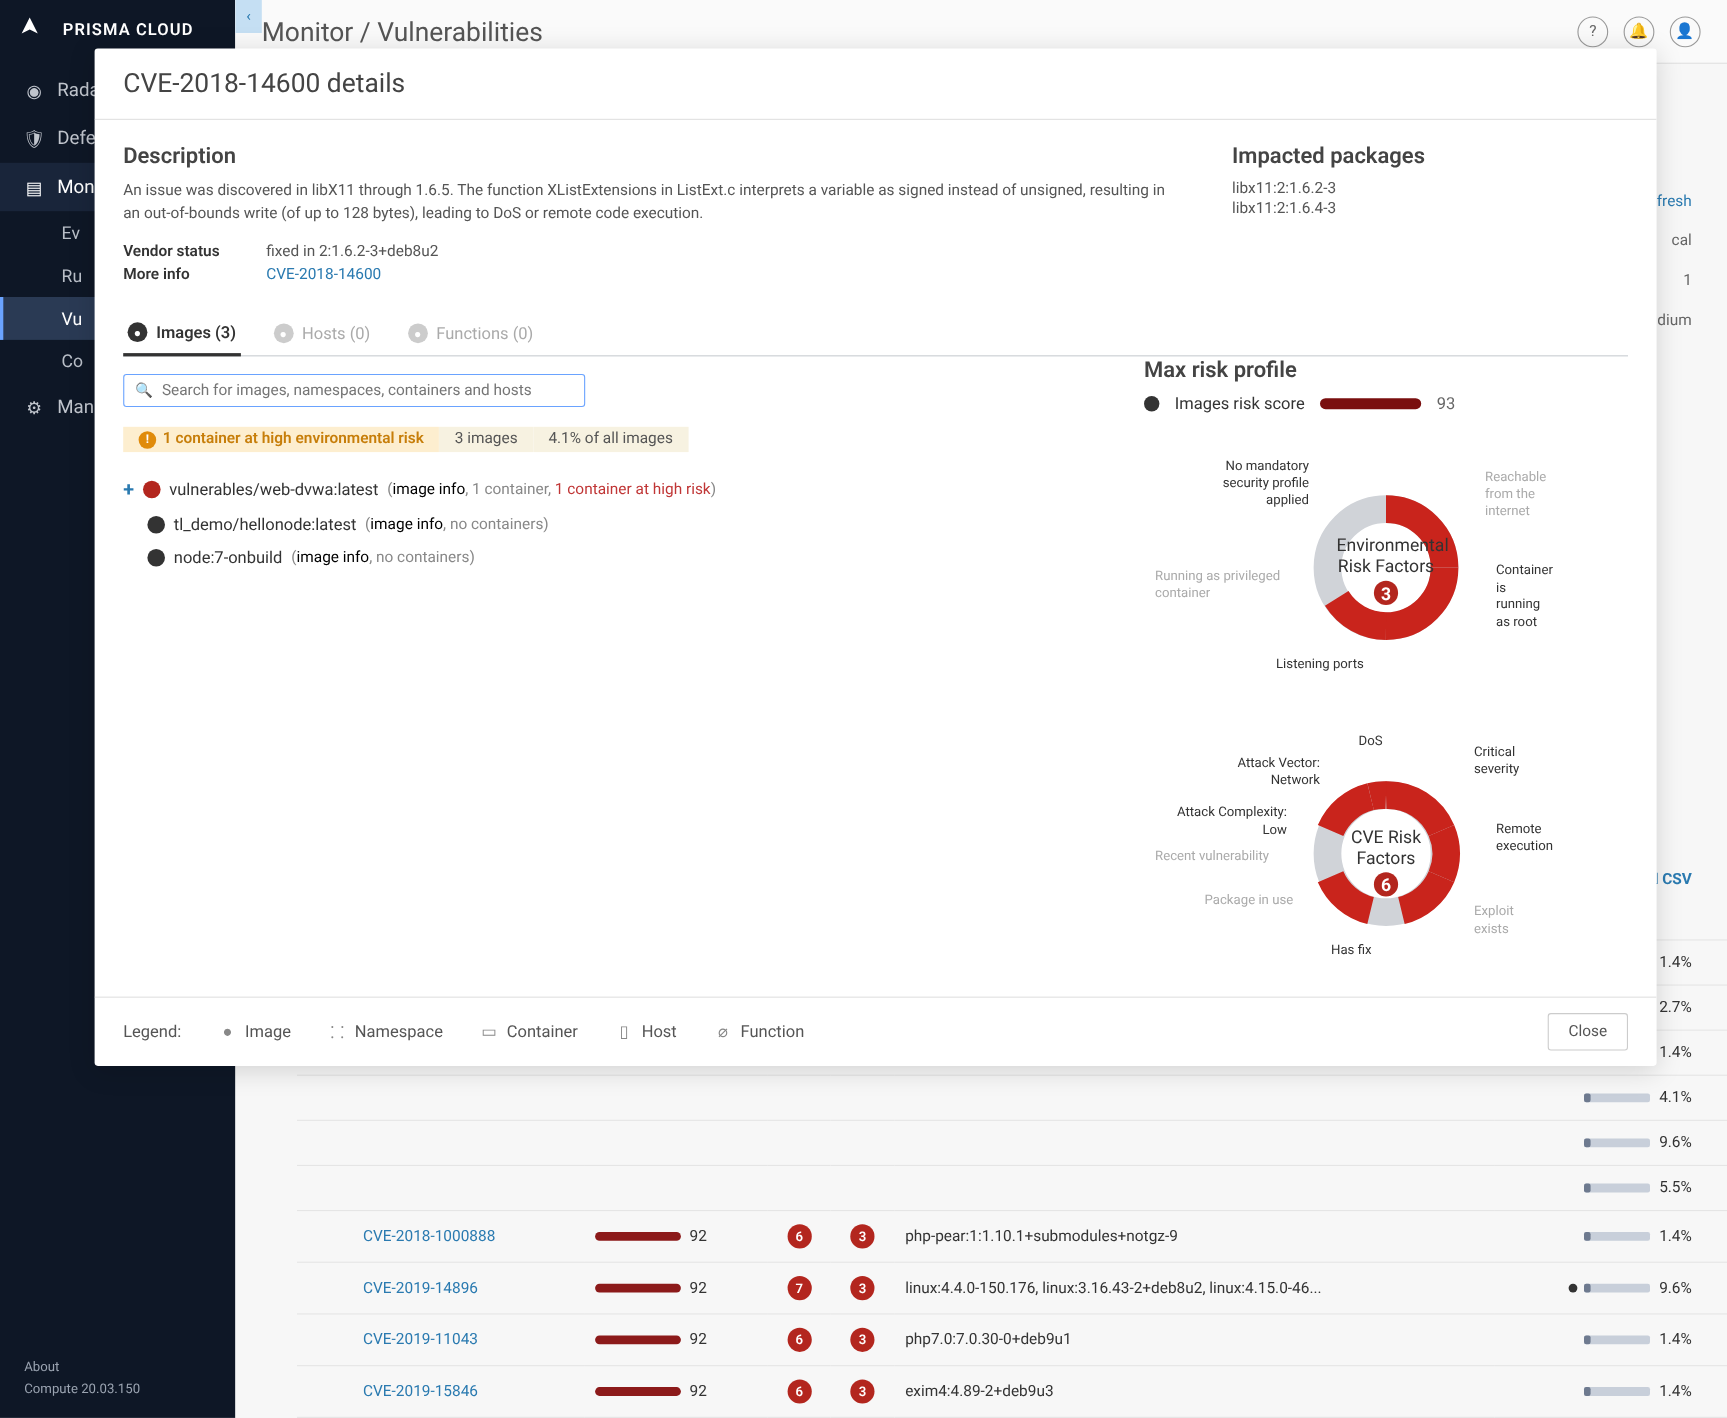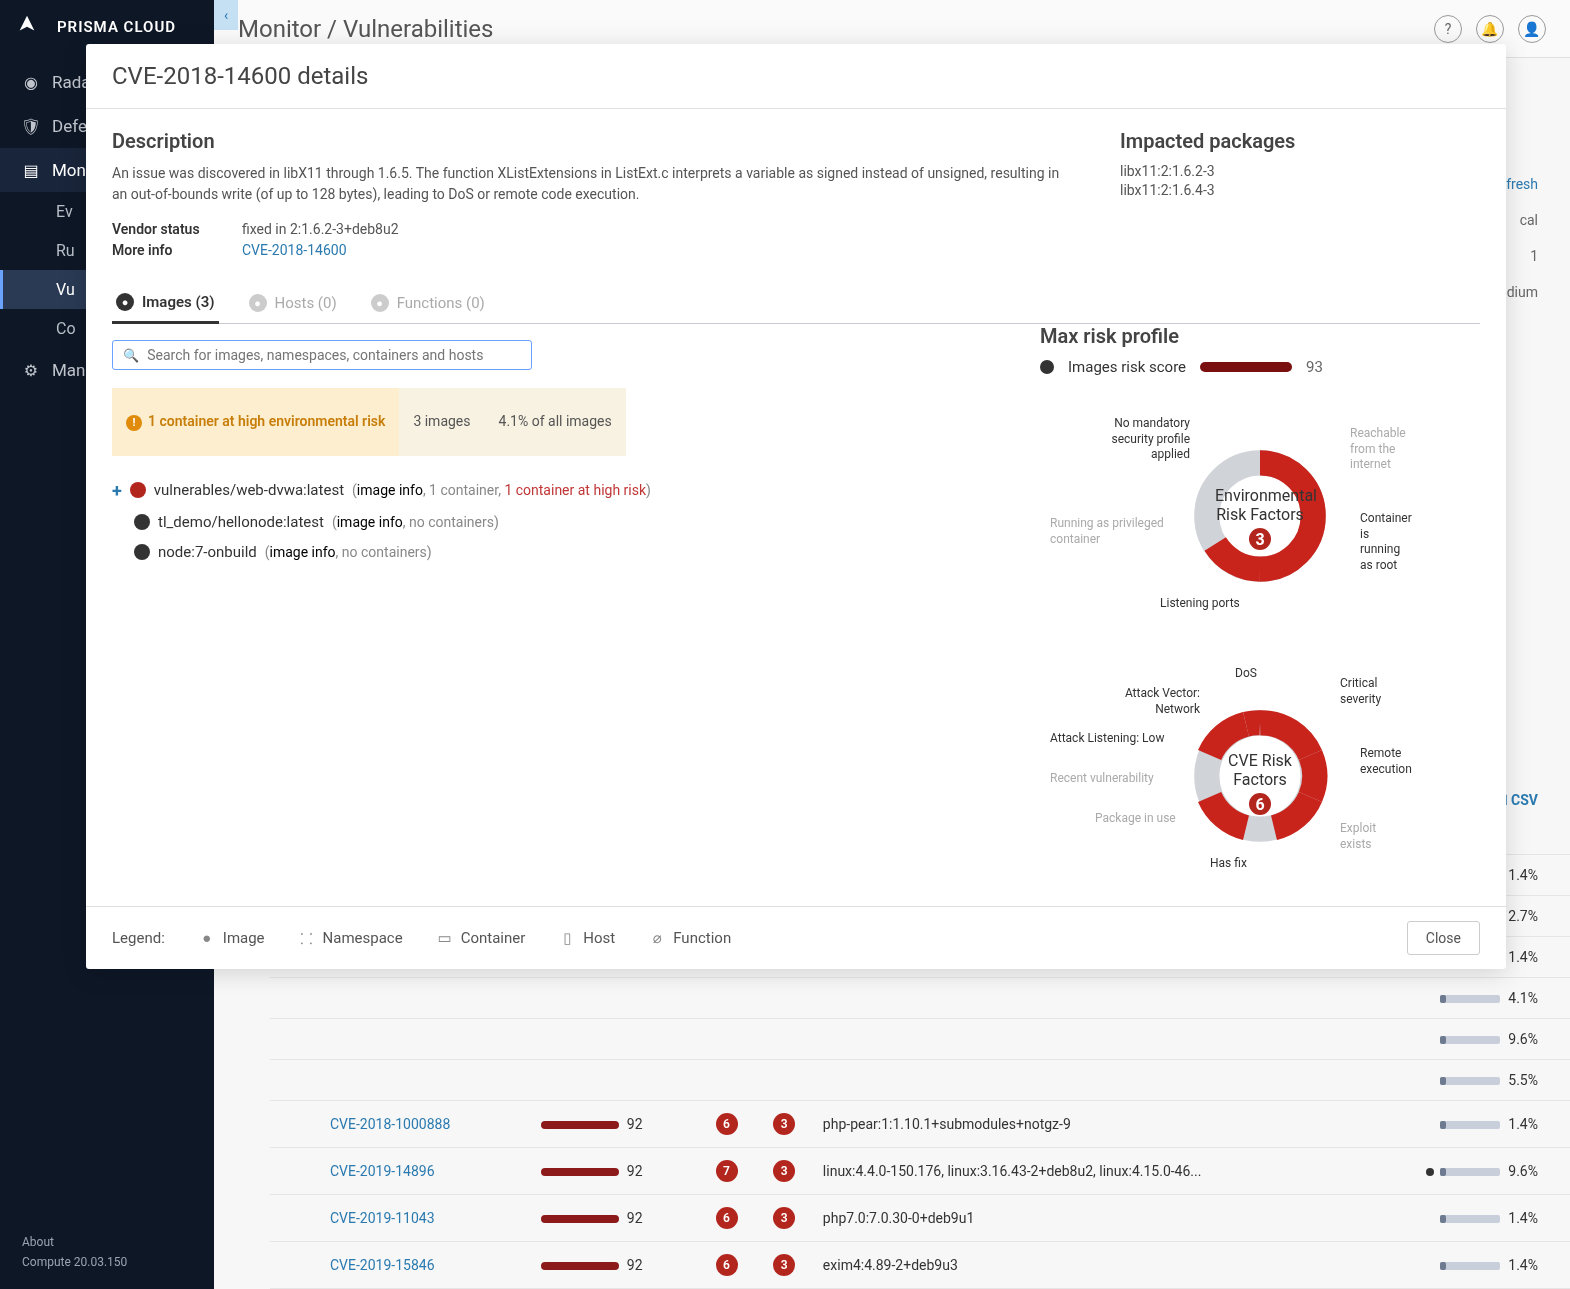--- a/index.html
+++ b/index.html
@@ -54,21 +54,21 @@
 .tab{display:flex;align-items:center;gap:8px;padding:10px 4px;color:#aaa;cursor:pointer}
 .tab.act{color:#333;font-weight:600;border-bottom:3px solid #333;margin-bottom:-1px}
 .tab .ti{width:18px;height:18px;border-radius:50%;background:#ccc;display:inline-flex;align-items:center;justify-content:center;color:#fff;font-size:11px}
 .tab.act .ti{background:#333}
 
 .search-wrap{margin-top:16px;display:flex;align-items:center;border:1px solid #6aa3ff;border-radius:3px;padding:6px 10px;width:420px}
 .search-wrap input{border:none;outline:none;flex:1;font-size:14px;color:#666}
 .sico{color:#888;margin-right:8px}
 
 .summary{margin-top:18px;display:flex;gap:0;font-size:14px}
-.sum-chip{padding:25px 14px;background:#f7f2e1;color:#555}
+.sum-chip{padding:3px 14px;background:#f7f2e1;color:#555}
 .sum-chip.warn{background:#fdeecf;color:#c77e0a;font-weight:600}
 .sum-chip.warn::before{content:'!';display:inline-flex;width:16px;height:16px;border-radius:50%;background:#e08b0b;color:#fff;align-items:center;justify-content:center;font-size:11px;margin-right:6px;font-weight:700}
 
 .img-rows{margin-top:18px;font-size:15px}
 .img-row{display:flex;align-items:center;gap:8px;padding:6px 0;color:#333}
 .plus{color:#2a7ab0;font-weight:700;font-size:18px;cursor:pointer}
 .dot-red{width:16px;height:16px;background:#b3261e;border-radius:50%;display:inline-block}
 .dot-dark{width:16px;height:16px;background:#333;border-radius:50%;display:inline-block}
 .img-row a{color:#000000;text-decoration:none}
 .meta{color:#888;font-size:14px}
@@ -338,21 +338,21 @@
                 <path d="M40 13 A38 38 0 0 1 50 12" fill="none" stroke="#c9241c" stroke-width="18"></path>
                 <circle cx="50" cy="50" r="26" fill="#fff"></circle>
               </svg>
               <div class="center-txt" style="left:175px;top:95px">
                 <div>CVE Risk Factors</div>
                 <span class="center-badge">6</span>
               </div>
               <div class="donut-lbl" style="left:195px;top:10px">DoS</div>
               <div class="donut-lbl" style="left:300px;top:20px">Critical severity</div>
               <div class="donut-lbl" style="left:40px;top:30px;text-align:right">Attack Vector: Network</div>
-              <div class="donut-lbl" style="left:10px;top:75px;text-align:right">Attack Listening: Low</div>
+              <div class="donut-lbl" style="left:10px;top:75px;text-align:right">Attack Complexity: Low</div>
               <div class="donut-lbl" style="left:320px;top:90px">Remote execution</div>
               <div class="donut-lbl grey" style="left:10px;top:115px;text-align:right">Recent vulnerability</div>
               <div class="donut-lbl grey" style="left:55px;top:155px;text-align:right">Package in use</div>
               <div class="donut-lbl" style="left:170px;top:200px">Has fix</div>
               <div class="donut-lbl grey" style="left:300px;top:165px">Exploit exists</div>
             </div>
           </div>
         </div>
       </div>
     </div>

